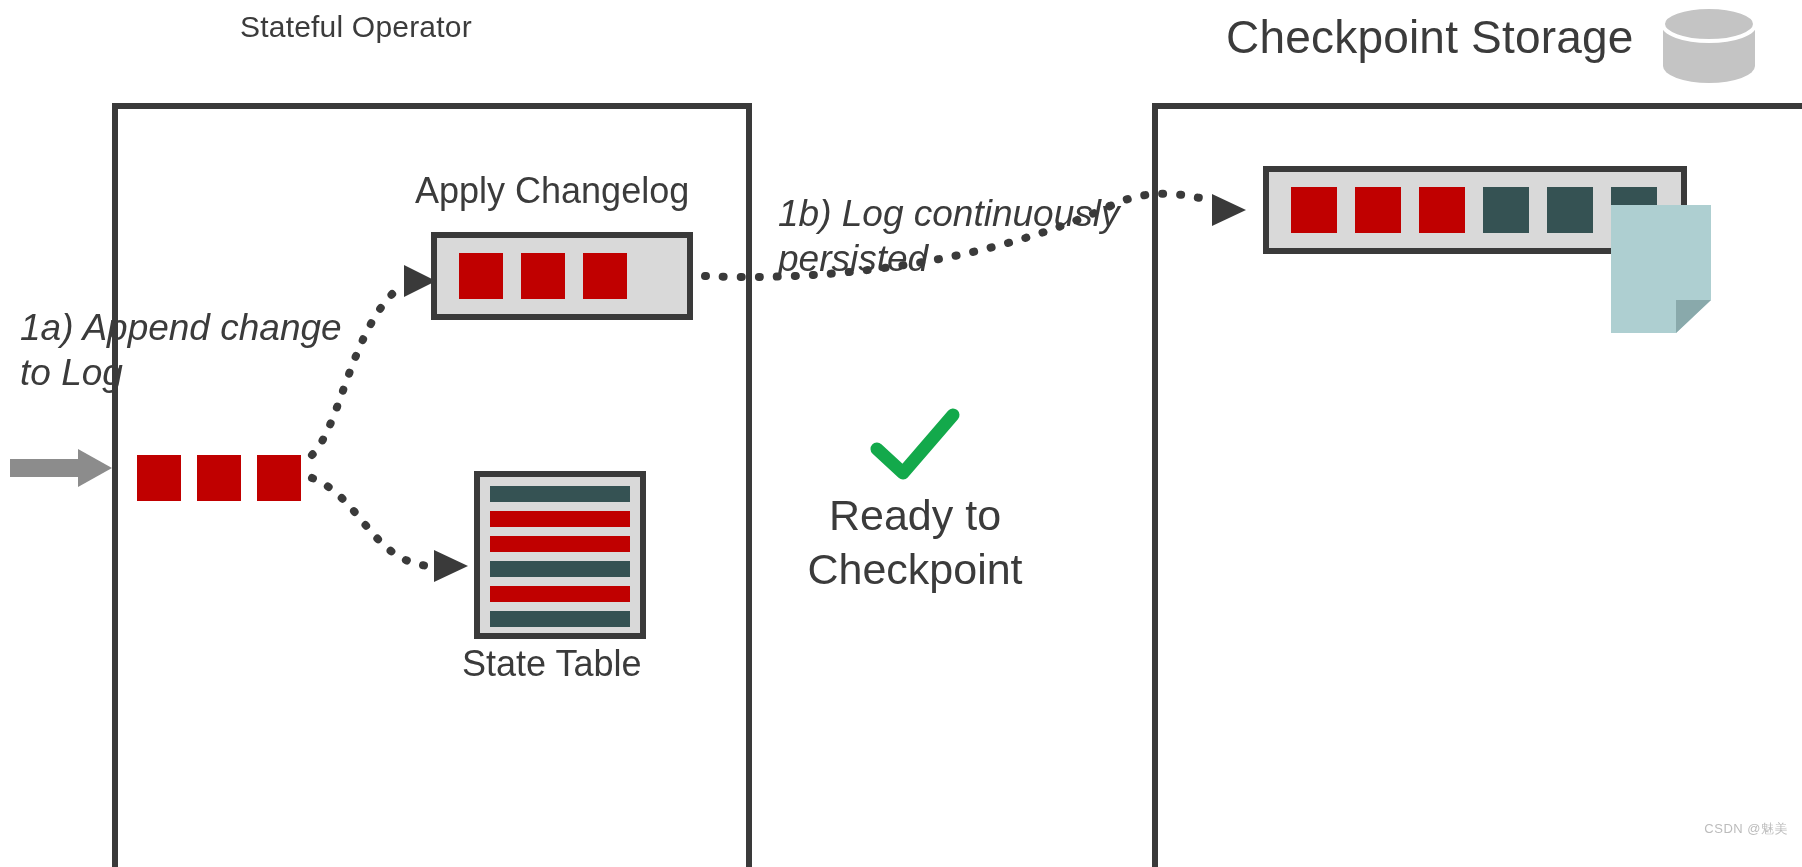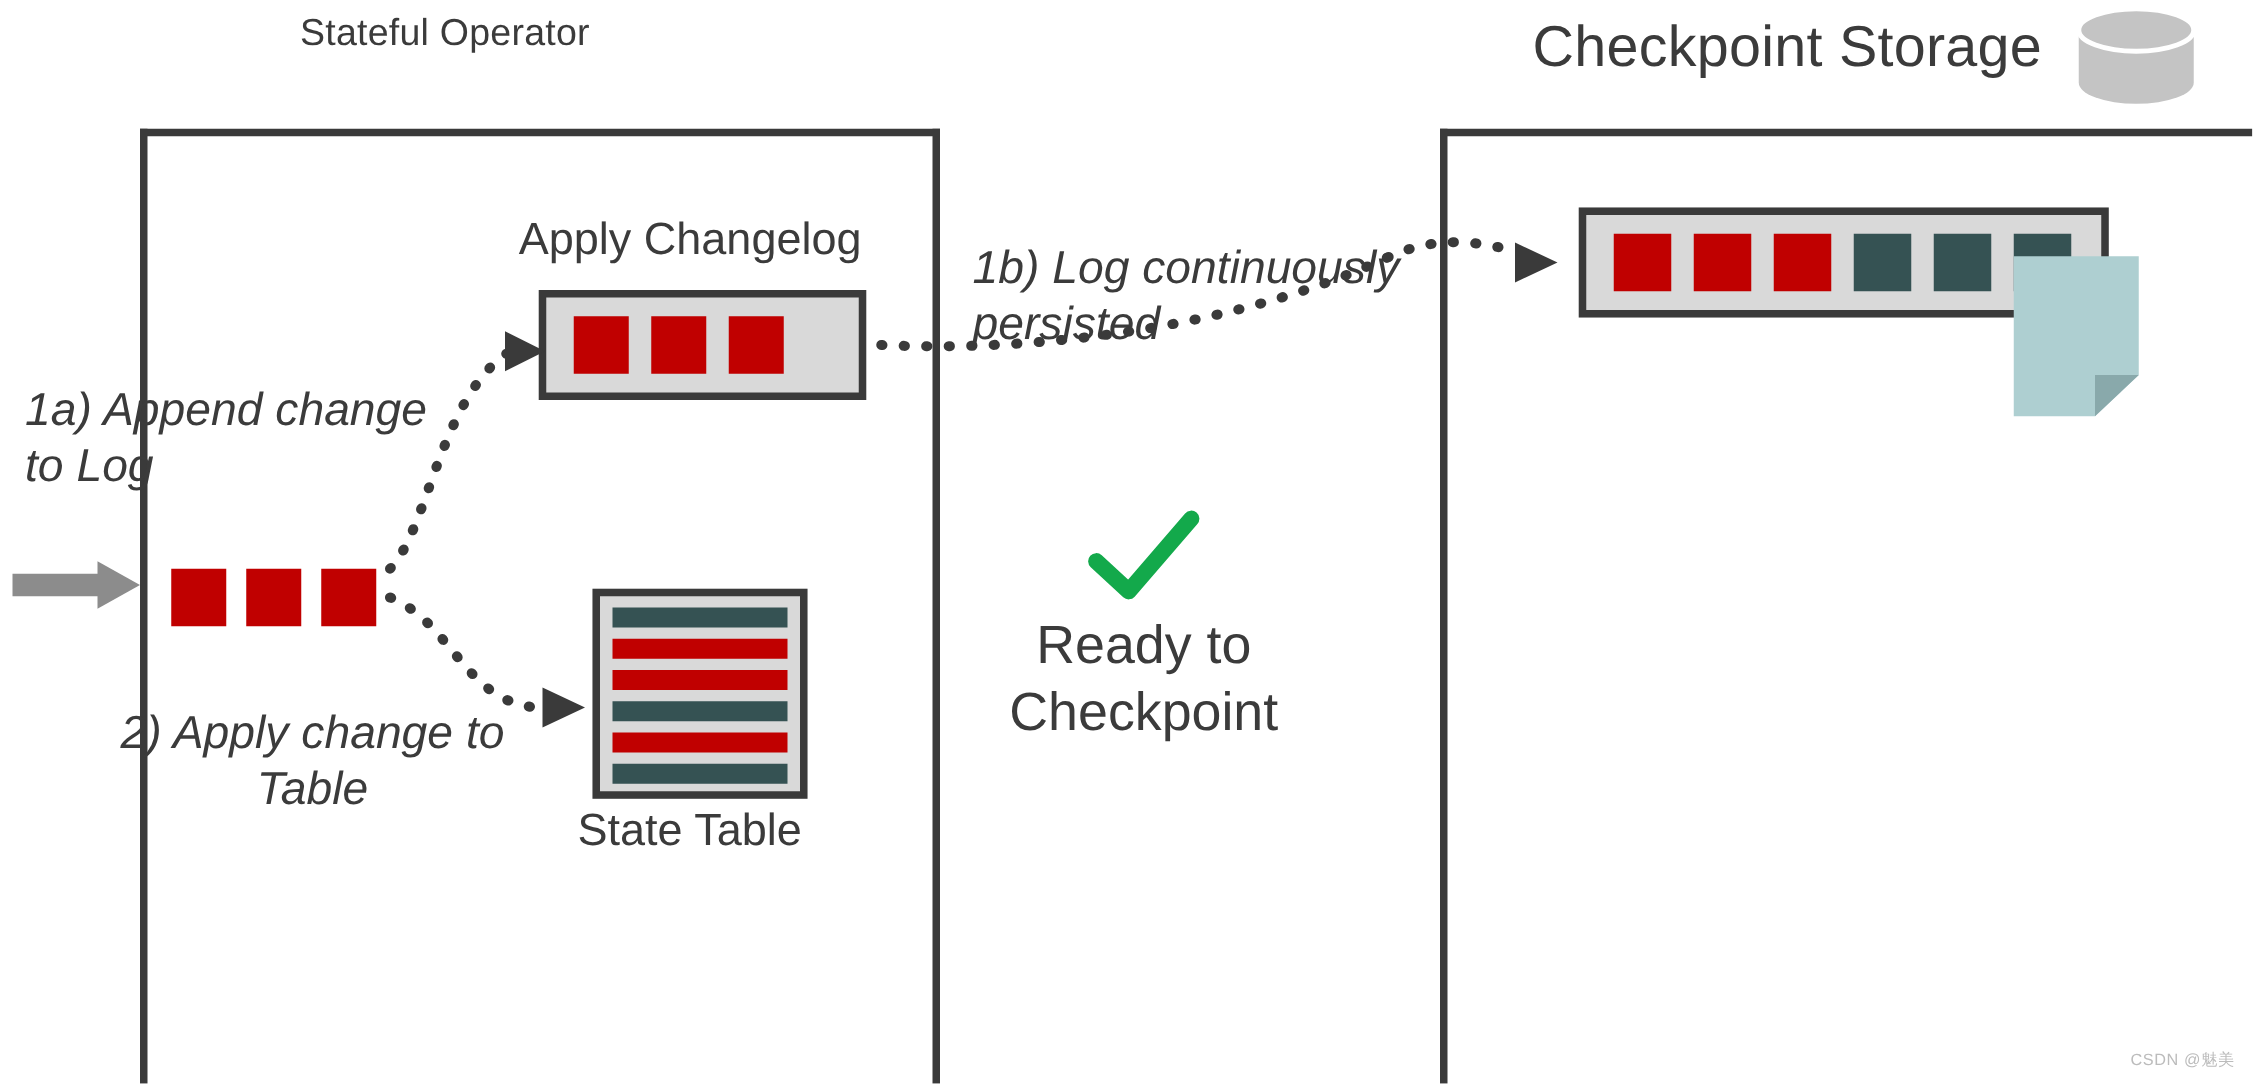--- a/index.html
+++ b/index.html
@@ -177,21 +177,21 @@
     font-weight: 300;
     font-size: 43px;
     color: #3b3b3b;
     line-height: 1.25;
     margin-top: 0;
   }
 
   #watermark {
     position: absolute;
     right: 14px;
-    bottom: 10px;
+    bottom: 29px;
     font-size: 13px;
     color: #bcbcbc;
     font-family: "Liberation Sans", sans-serif;
     letter-spacing: 0.5px;
   }
   .in-cells {
     position: absolute;
     left: 137px;
     top: 455px;
     display: flex;
@@ -240,21 +240,20 @@
   </div>
   <div class="caption" id="caption-statetable">State Table</div>
 
   <div class="in-cells">
     <div class="cell"></div>
     <div class="cell"></div>
     <div class="cell"></div>
   </div>
 
   <div class="annot" id="annot-1a">1a) Append change to Log</div>
-  <div class="annot" id="annot-2">2) Apply change to Table</div>
   <div class="annot" id="annot-1b">1b) Log continuously persisted</div>
 
   <div id="ready-block">
     <svg width="120" height="80" viewBox="0 0 120 80">
       <path d="M22 44 L48 68 L98 10" fill="none" stroke="#13A94B" stroke-width="13" stroke-linecap="round" stroke-linejoin="round"></path>
     </svg>
     <div id="ready-label">Ready to Checkpoint</div>
   </div>
 
   <svg class="svg-layer" viewBox="0 0 1802 867">

